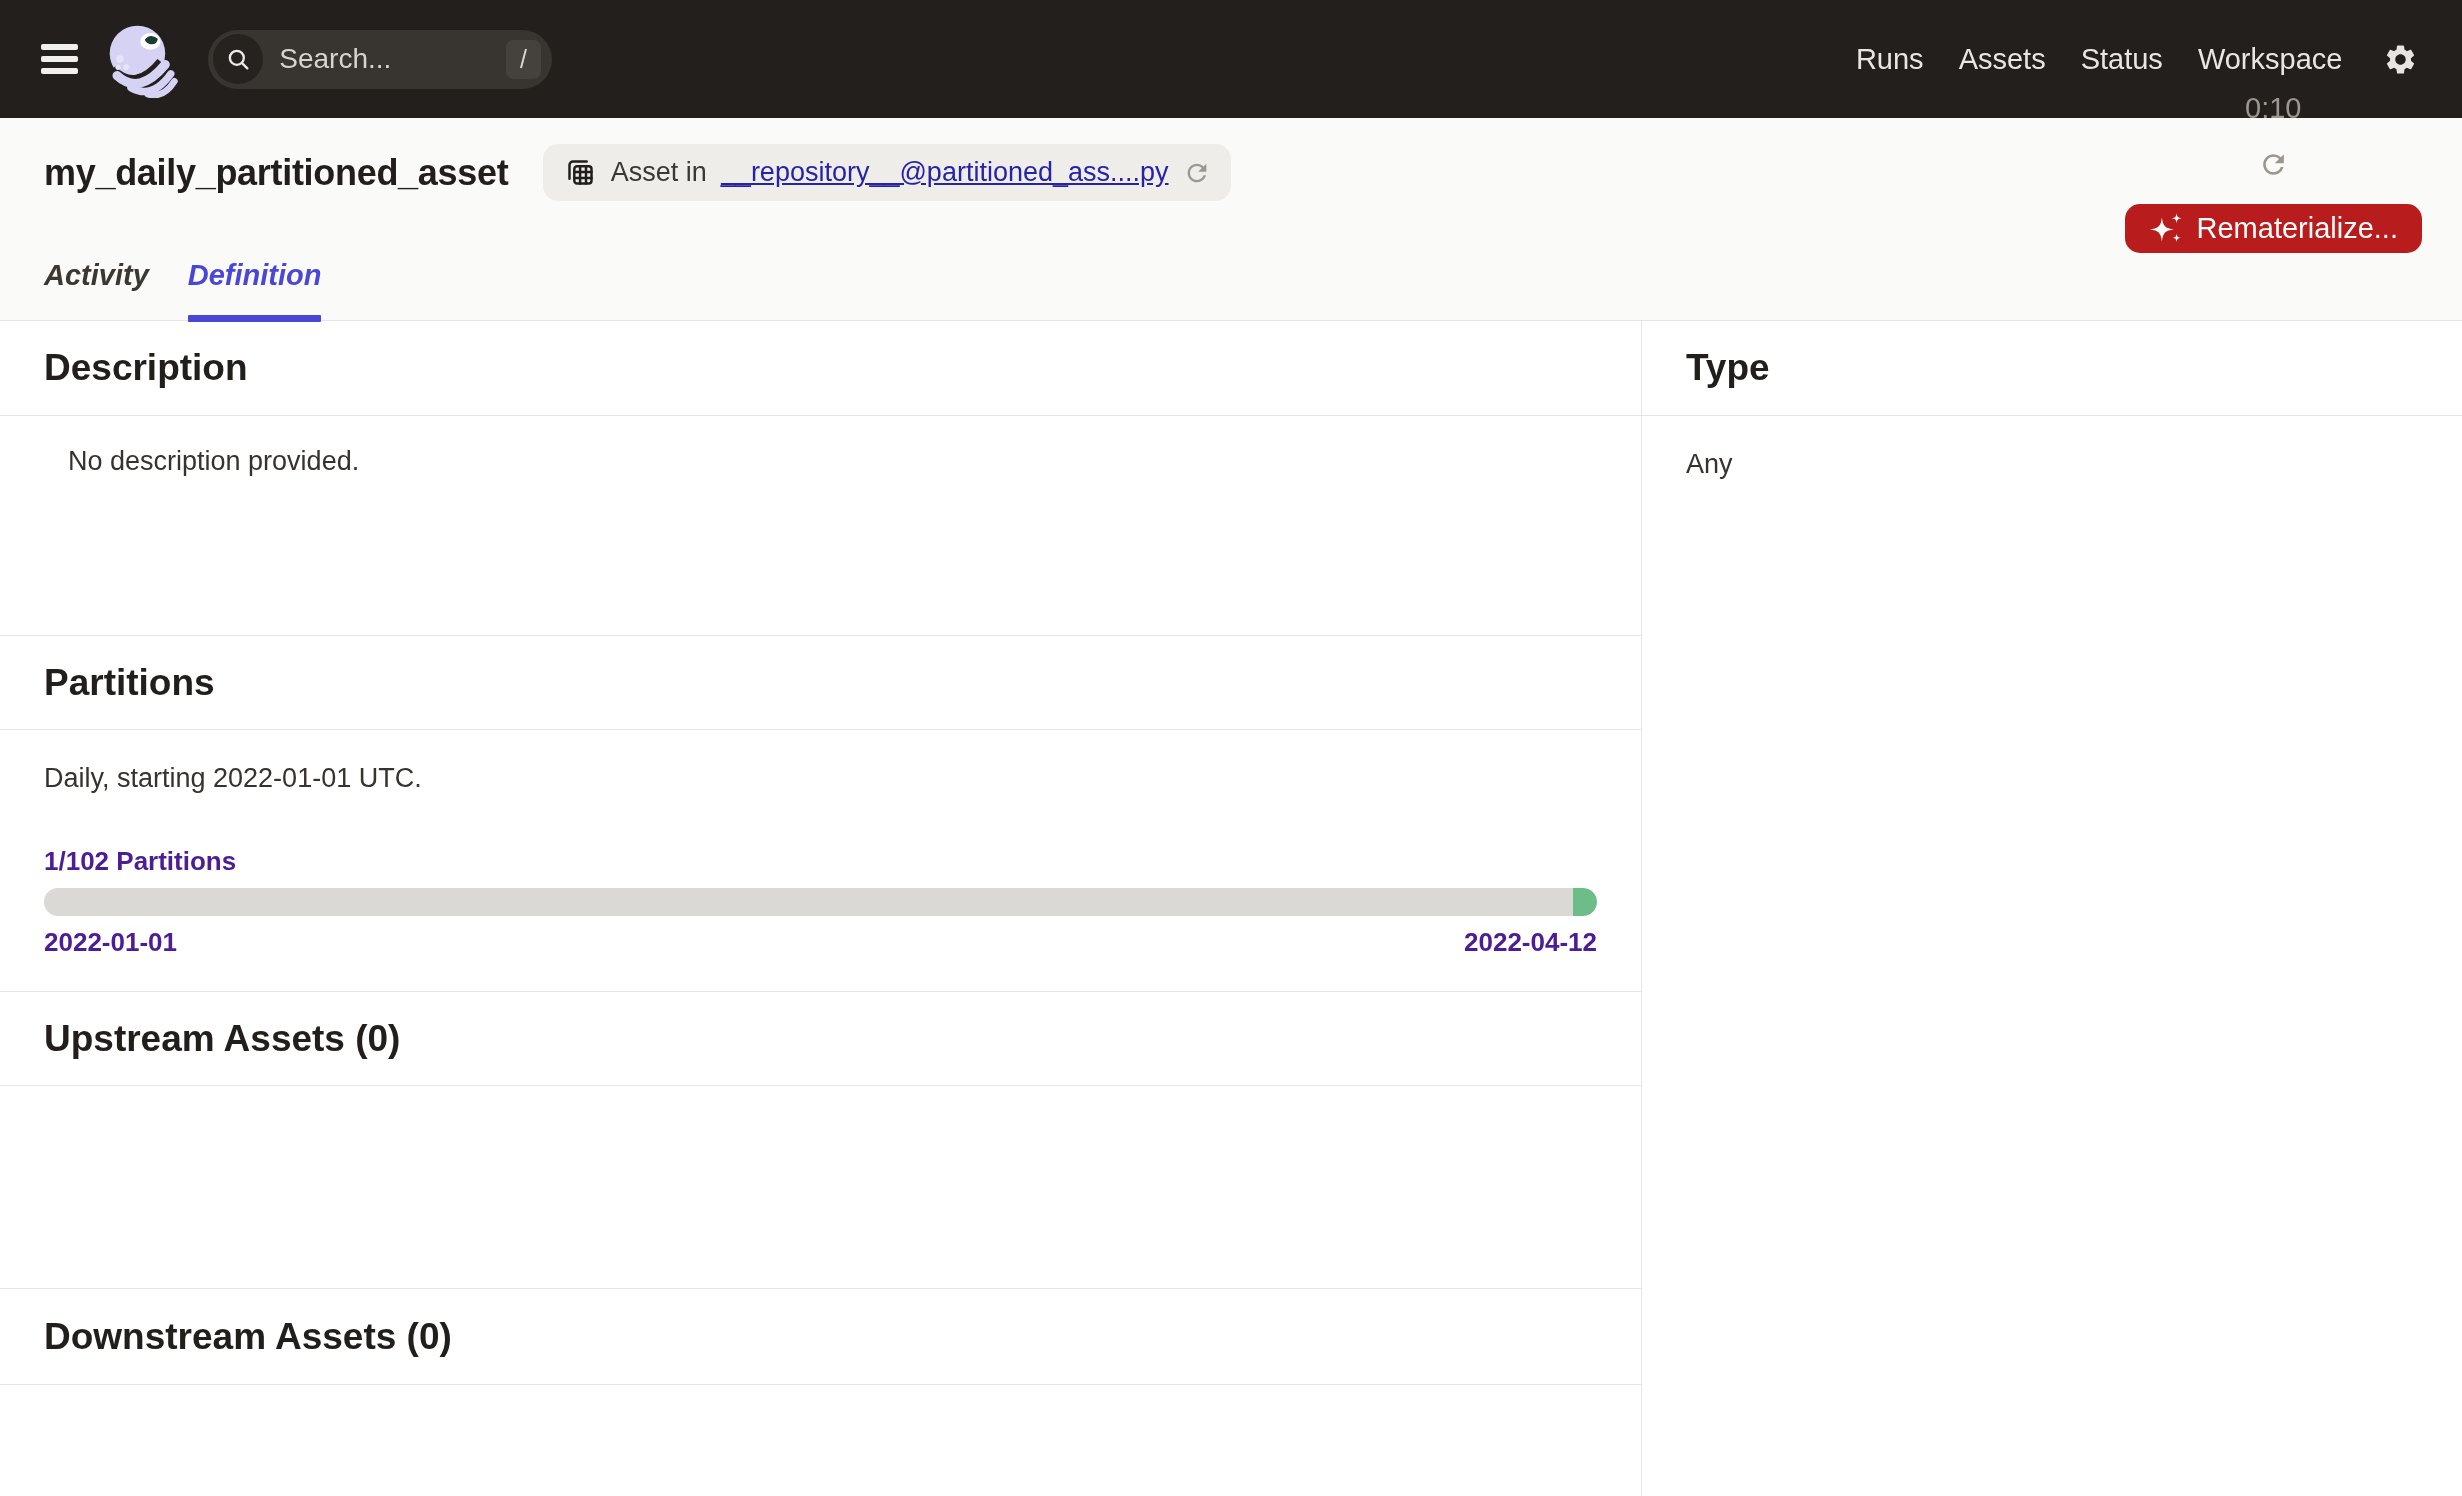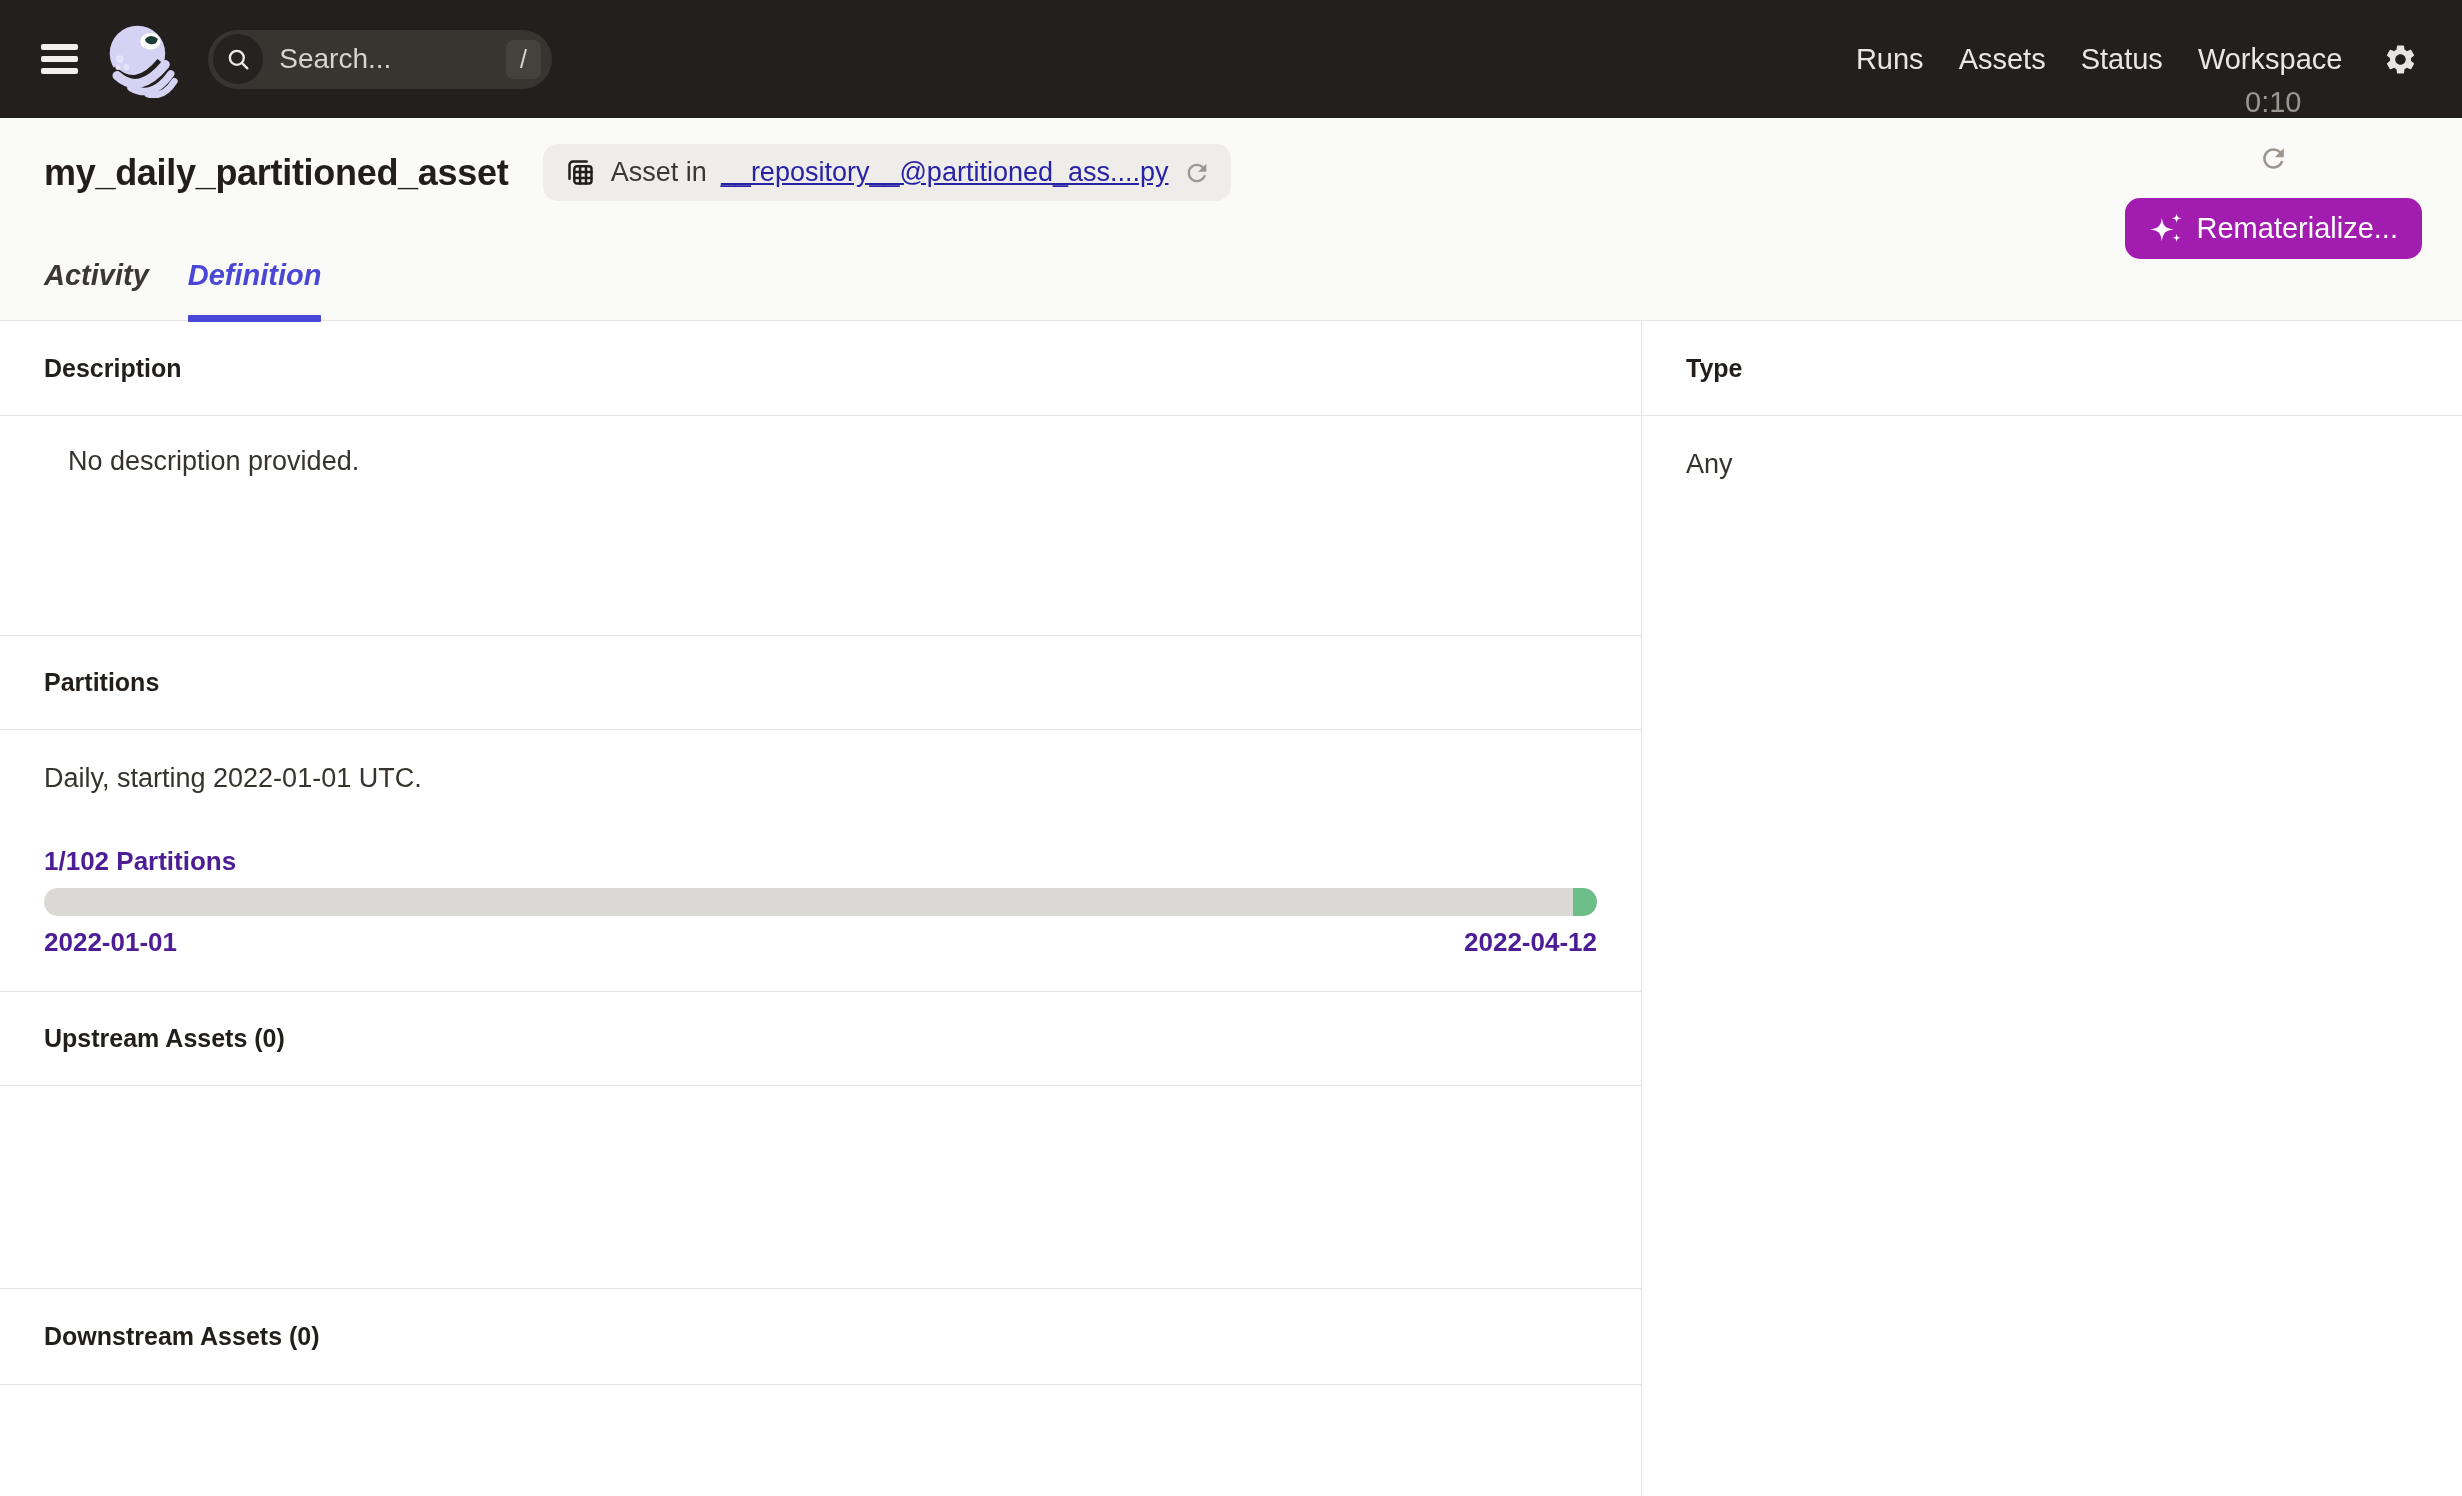--- a/index.html
+++ b/index.html
@@ -64,23 +64,23 @@
     height: 57px; padding: 0 20.4px;
   }
   .badge-text { font-size: 27px; color: #3B3833; white-space: nowrap; }
   .badge-link { font-size: 27px; color: #2823A6; text-decoration: underline; cursor: pointer; white-space: nowrap; }
   .badge-refresh { display: flex; align-items: center; cursor: pointer; }
   .header-actions { margin-left: auto; display: flex; align-items: center; gap: 24px; flex-direction: column; }
   .timer { font-size: 29px; color: #9B968F; }
   .refresh-btn { display: flex; align-items: center; cursor: pointer; }
   .rematerialize {
     display: flex; align-items: center; gap: 13px;
-    background: #a21caf; color: #ffffff;
+    background: #b91c1c; color: #ffffff;
     border: none; border-radius: 15px;
-    height: 61px; padding: 0 24px;
+    height: 49px; padding: 0 24px;
     font-size: 29px; font-family: "Liberation Sans", sans-serif;
     cursor: pointer; white-space: nowrap;
   }
 
   
   .tabs { display: flex; gap: 39px; padding: 0 44px; margin-top: auto; height: 89px; font-style: italic; }
   .tab {
     position: relative; display: flex; align-items: center;
     font-size: 29px; font-weight: 600; color: #3B3833; cursor: pointer;
   }
@@ -92,21 +92,21 @@
 
   
   .main { display: flex; height: 1176px; background: #ffffff; }
   .col-left { width: 1641px; flex: none; }
   .col-right { flex: 1; border-left: 1.9px solid #E7E5E1; }
 
   .section-header {
     display: flex; align-items: center;
     padding: 0 44px; border-bottom: 1.9px solid #E7E5E1;
   }
-  .section-header h2 { font-size: 25px; font-weight: 700; margin: 0; color: #221E1B; }
+  .section-header h2 { font-size: 37px; font-weight: 700; margin: 0; color: #221E1B; }
   .h-103 { height: 95px; }
   .h-102 { height: 94px; }
   .h-104 { height: 96px; }
 
   .content-block { padding: 30px 68px; border-bottom: 1.9px solid #E7E5E1; }
   .desc-content { height: 220px; }
   .body-text { font-size: 27px; color: #36332E; }
 
   .partitions-content { height: 262px; padding: 33px 44px 0 44px; border-bottom: 1.9px solid #E7E5E1; }
   .muted { font-size: 26px; color: #4c1d95; font-weight: bold; }

